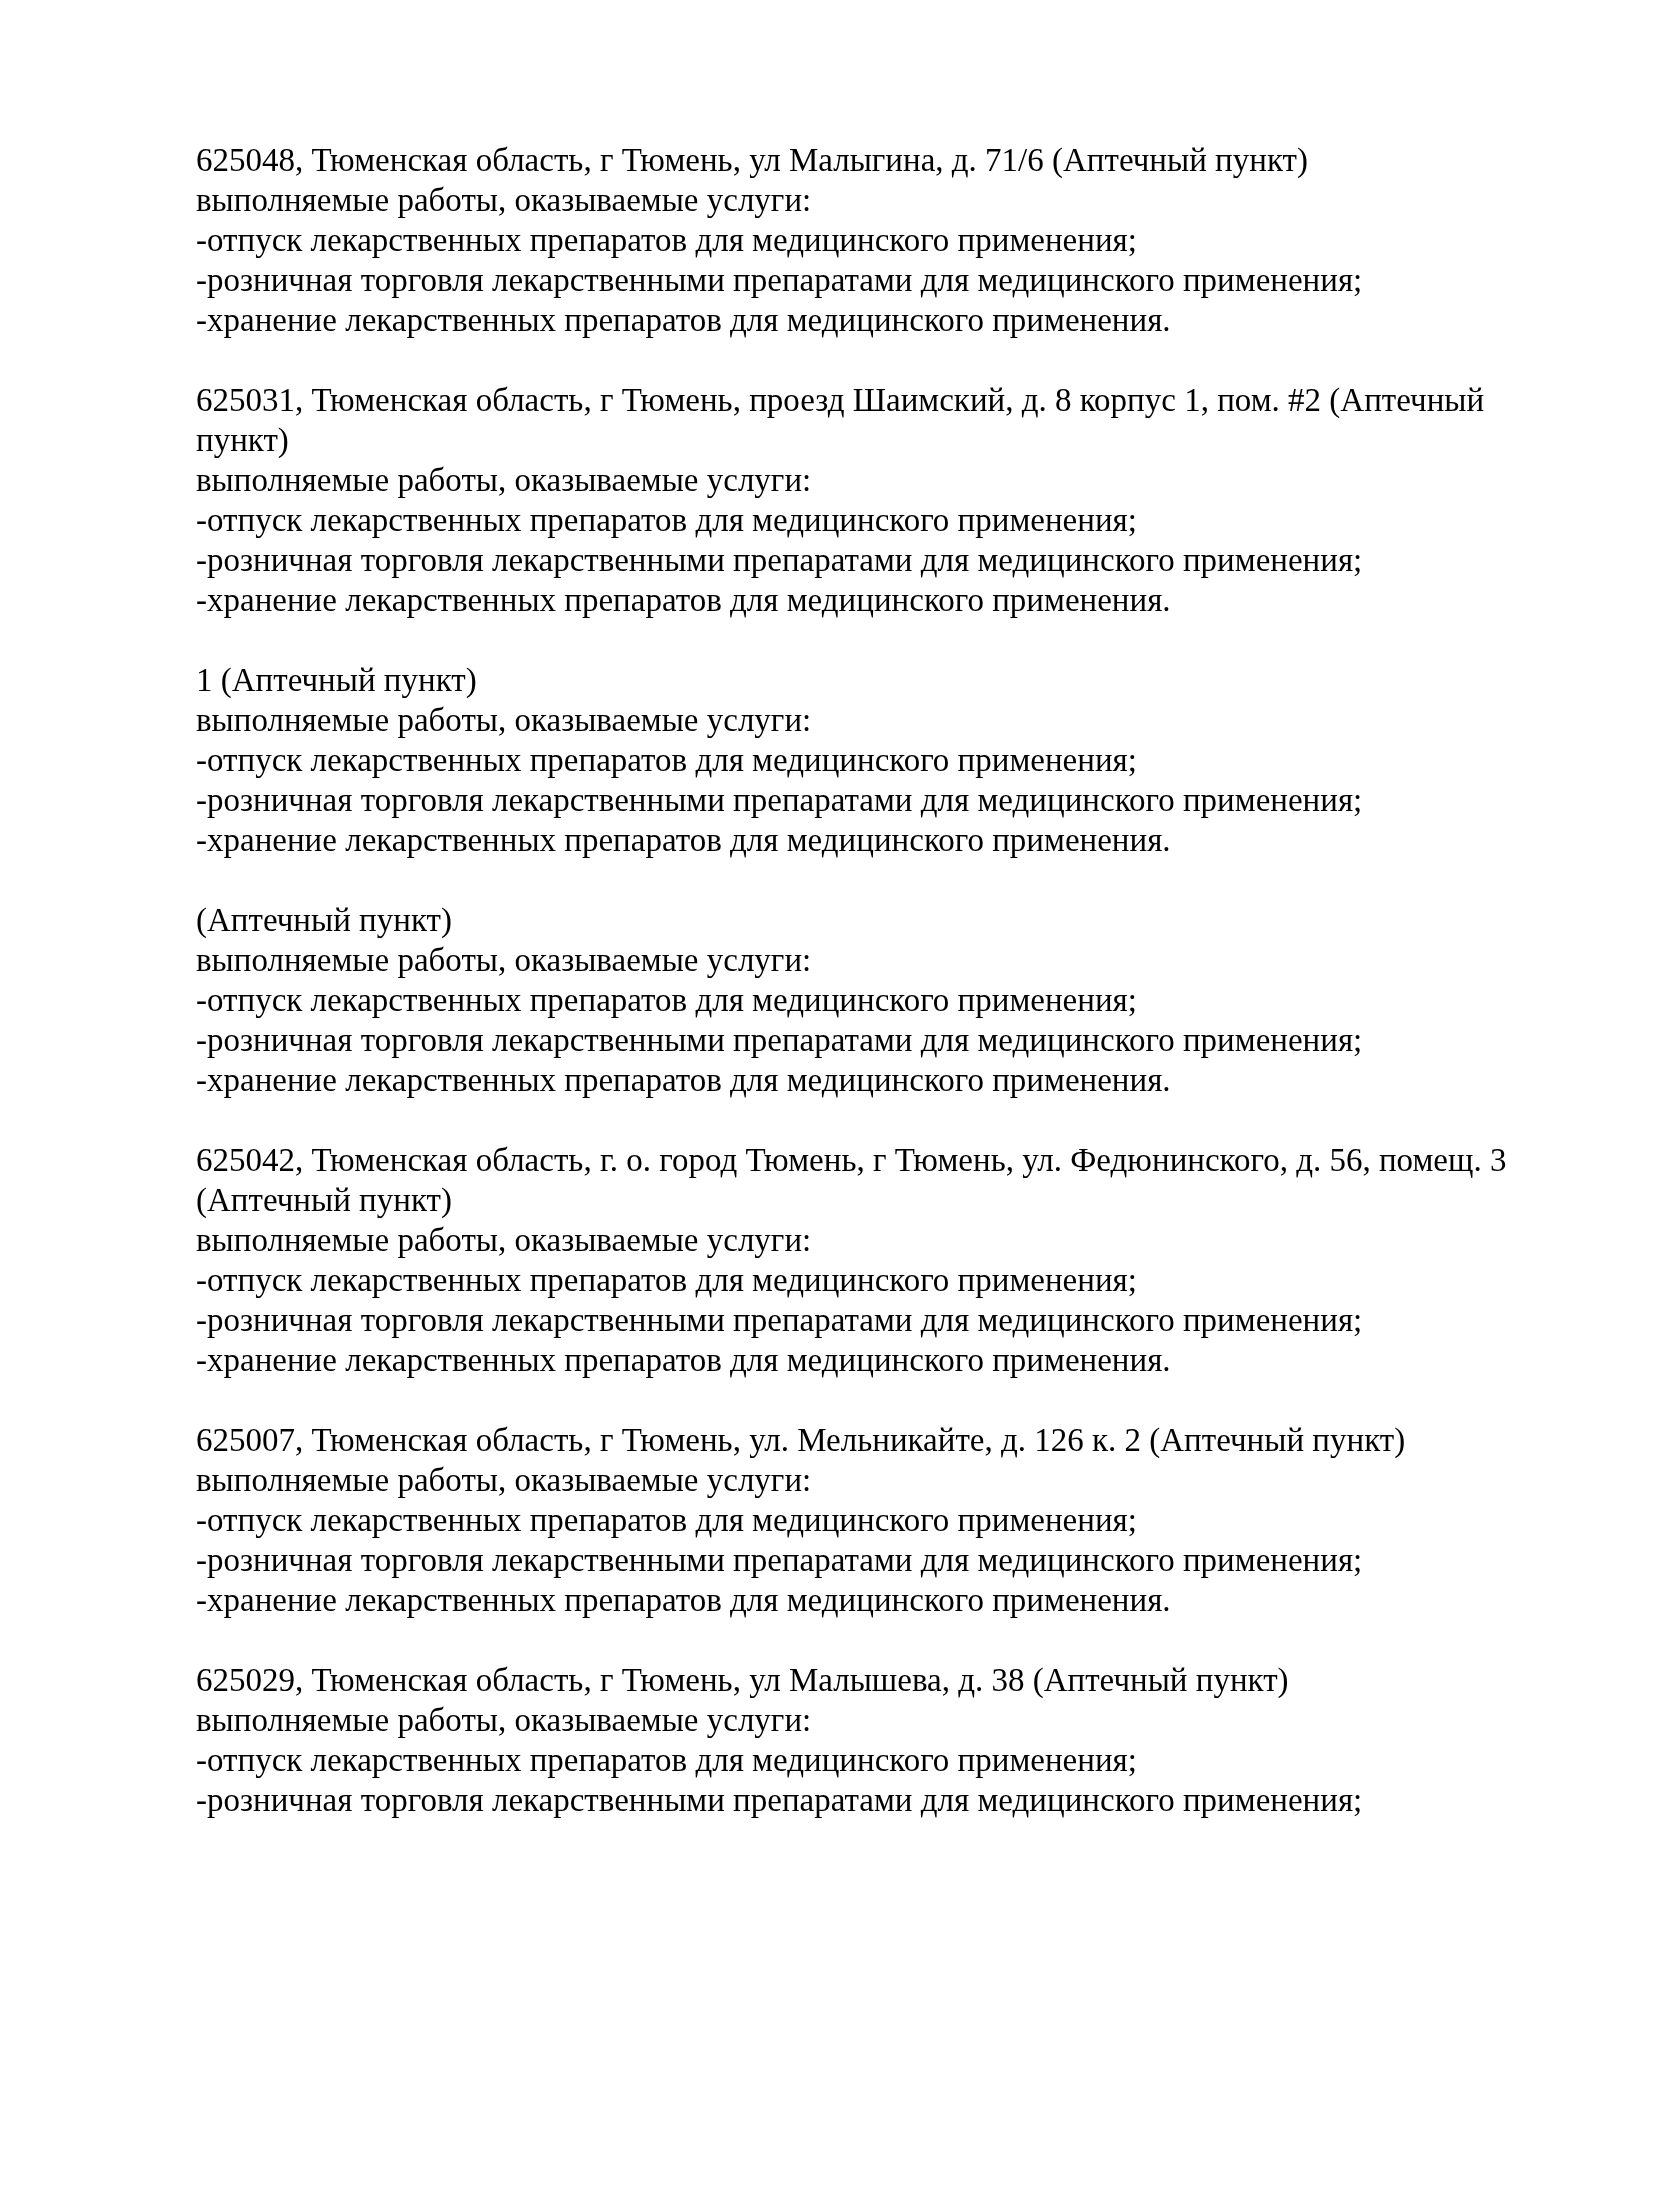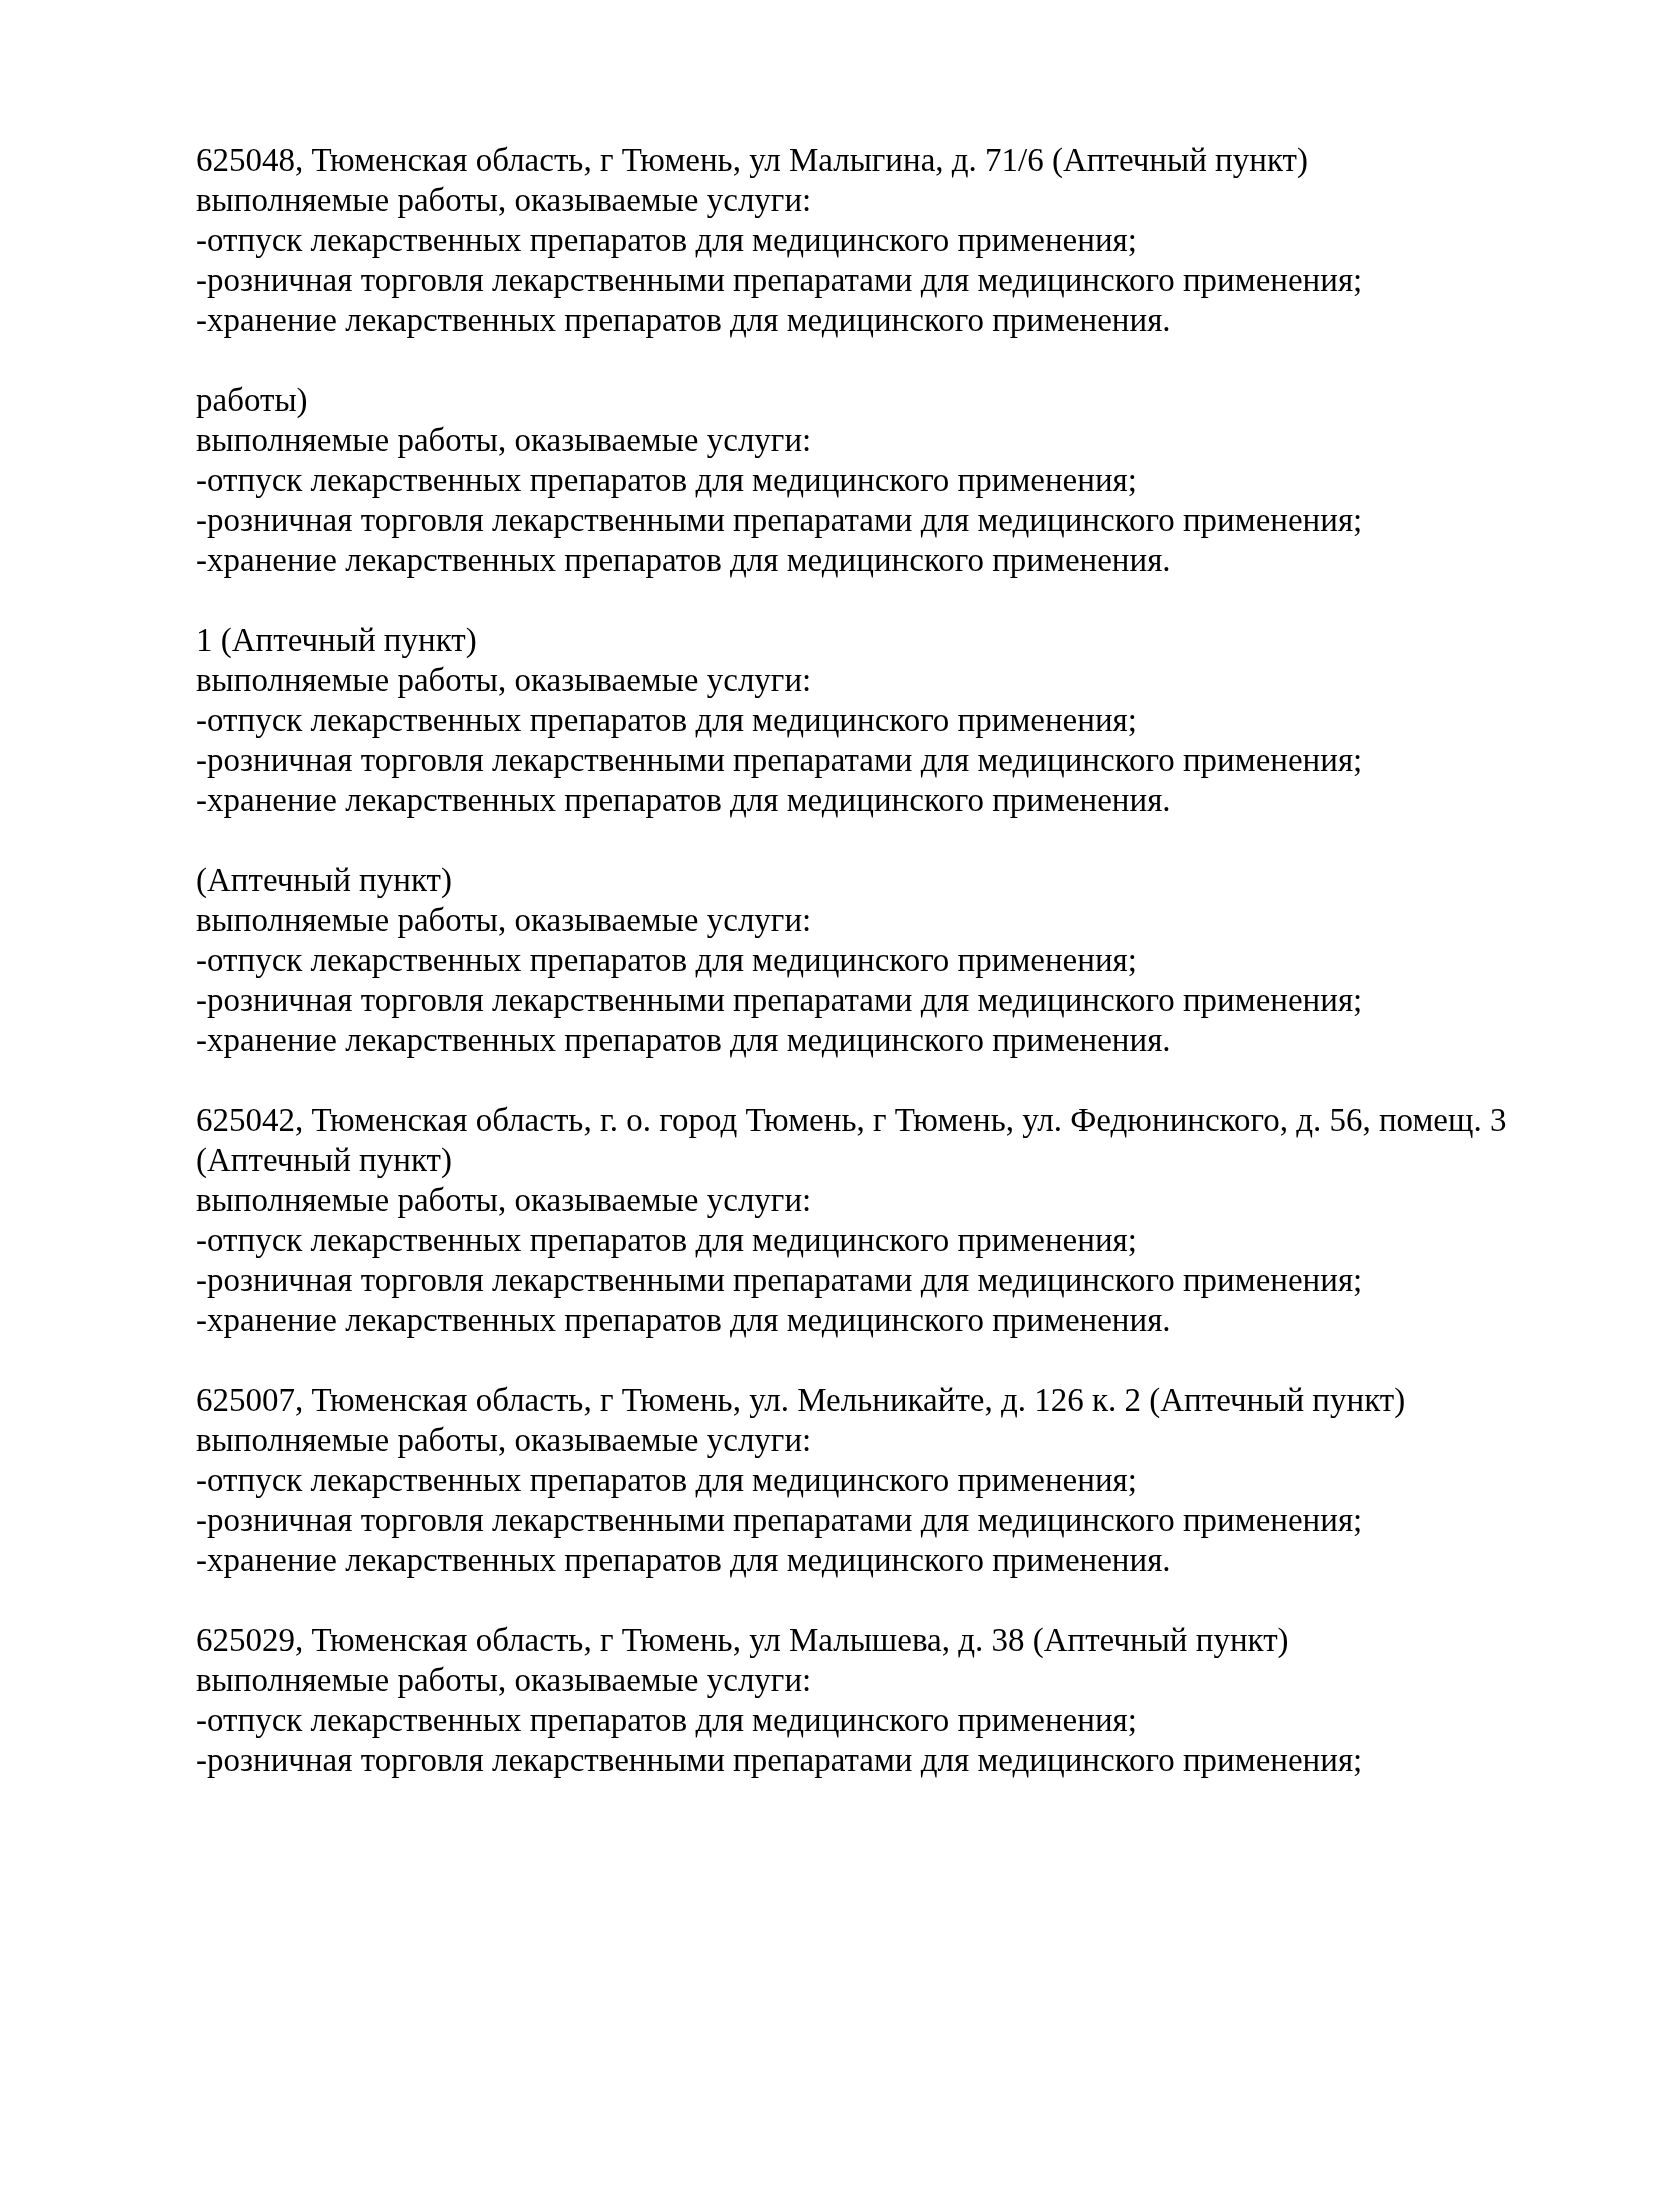--- a/index.html
+++ b/index.html
@@ -46,21 +46,22 @@
     <div class="line">выполняемые работы, оказываемые услуги:</div>
     <div class="svcs">
           <div class="line">-отпуск лекарственных препаратов для медицинского применения;</div>
           <div class="line">-розничная торговля лекарственными препаратами для медицинского применения;</div>
           <div class="line">-хранение лекарственных препаратов для медицинского применения.</div>
         </div>
   </section>
 
   <section class="entry">
     <div class="addr">
-          <div class="line">работы)</div>
+          <div class="line">625031, Тюменская область, г Тюмень, проезд Шаимский, д. 8 корпус 1, пом. #2 (Аптечный</div>
+          <div class="line">пункт)</div>
         </div>
     <div class="line">выполняемые работы, оказываемые услуги:</div>
     <div class="svcs">
           <div class="line">-отпуск лекарственных препаратов для медицинского применения;</div>
           <div class="line">-розничная торговля лекарственными препаратами для медицинского применения;</div>
           <div class="line">-хранение лекарственных препаратов для медицинского применения.</div>
         </div>
   </section>
 
   <section class="entry">

